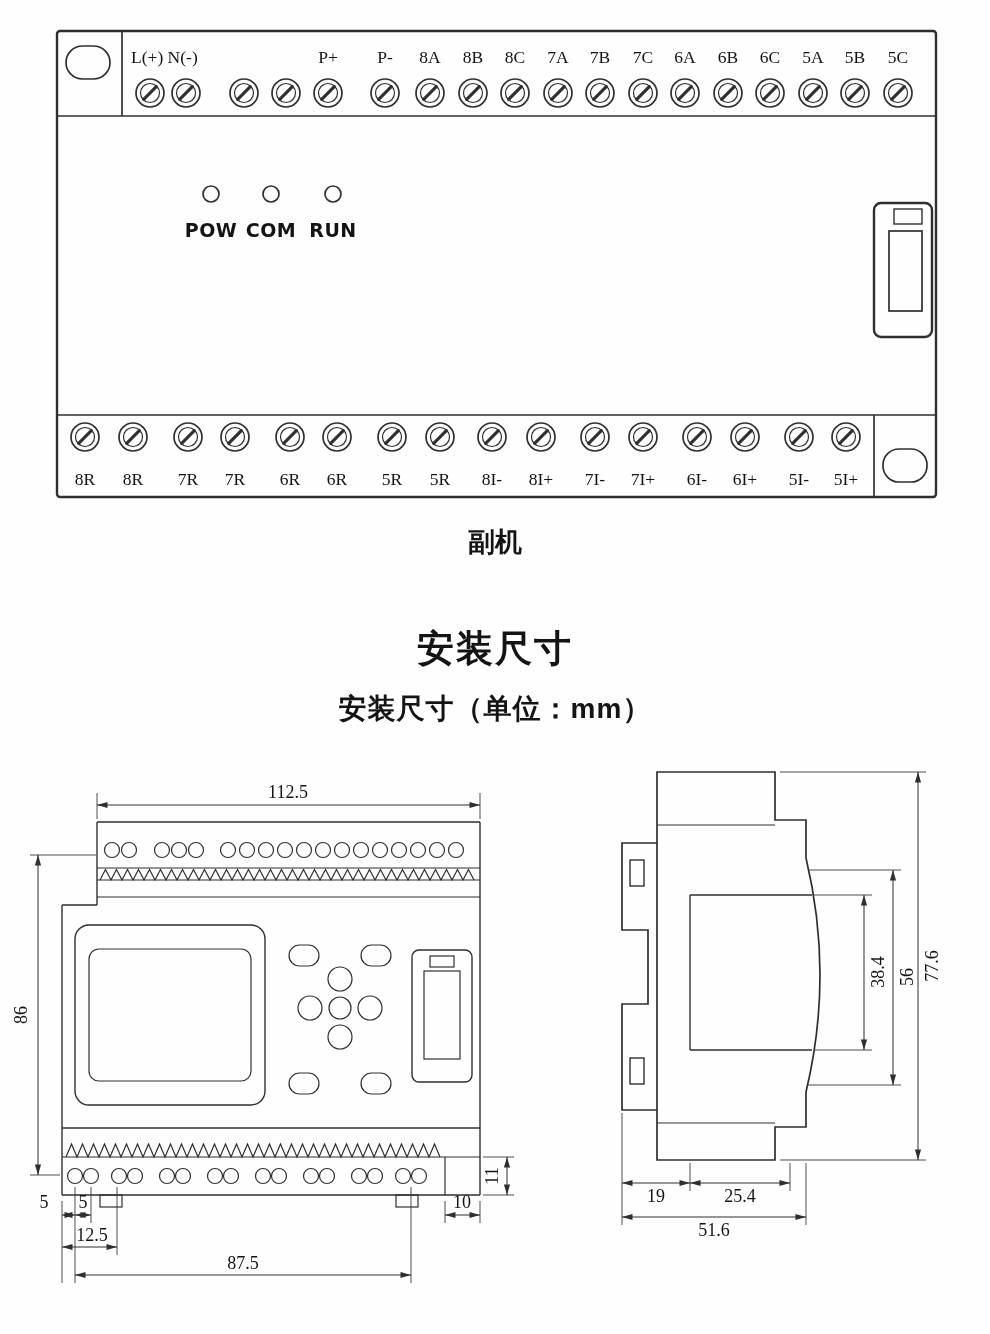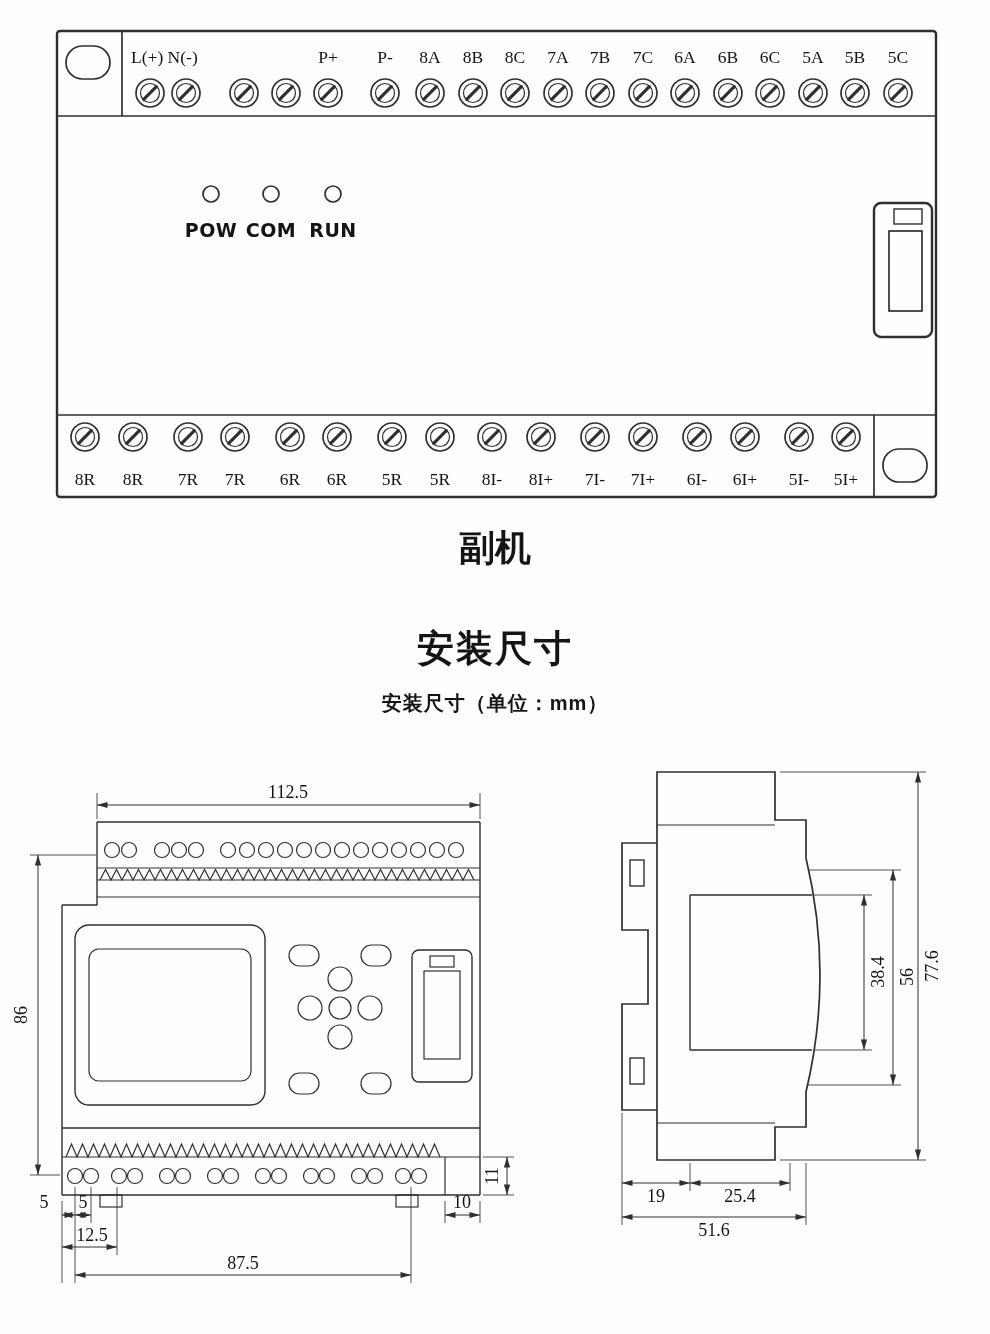--- a/index.html
+++ b/index.html
@@ -1,21 +1,21 @@
 <!DOCTYPE html>
 <html><head>
 <meta charset="utf-8">
 <style>
   html,body{margin:0;padding:0;background:#ffffff;}
   .page{position:relative;width:990px;height:1334px;background:#fefefe;overflow:hidden;
         font-family:"Liberation Sans","DejaVu Sans",sans-serif;color:#141414;}
   .abs{position:absolute;left:0;width:100%;text-align:center;}
-  .caption{top:524px;font-family:"Liberation Serif","DejaVu Serif",serif;font-weight:700;font-size:36px;}
+  .caption{top:524px;font-family:"Liberation Serif","DejaVu Serif",serif;font-weight:700;font-size:27px;}
   .title{top:624px;font-weight:700;font-size:37px;letter-spacing:2px;}
-  .subtitle{top:690px;font-weight:700;font-size:20px;letter-spacing:1px;}
+  .subtitle{top:690px;font-weight:700;font-size:28px;letter-spacing:1px;}
   svg{position:absolute;left:0;}
   #device-svg{top:0;}
   #draw-svg{top:755px;}
   .s2 {stroke:#2f2f2f;stroke-width:2.4;fill:none;}
   .s16{stroke:#2f2f2f;stroke-width:1.7;fill:none;}
   .s14{stroke:#2f2f2f;stroke-width:1.4;fill:none;}
   .s12{stroke:#2f2f2f;stroke-width:1.2;fill:none;}
   .dim{stroke:#2f2f2f;stroke-width:1;fill:none;}
   .ext{stroke:#2f2f2f;stroke-width:0.85;fill:none;}
   .slot{stroke:#2f2f2f;stroke-width:3.1;stroke-linecap:round;fill:none;}

